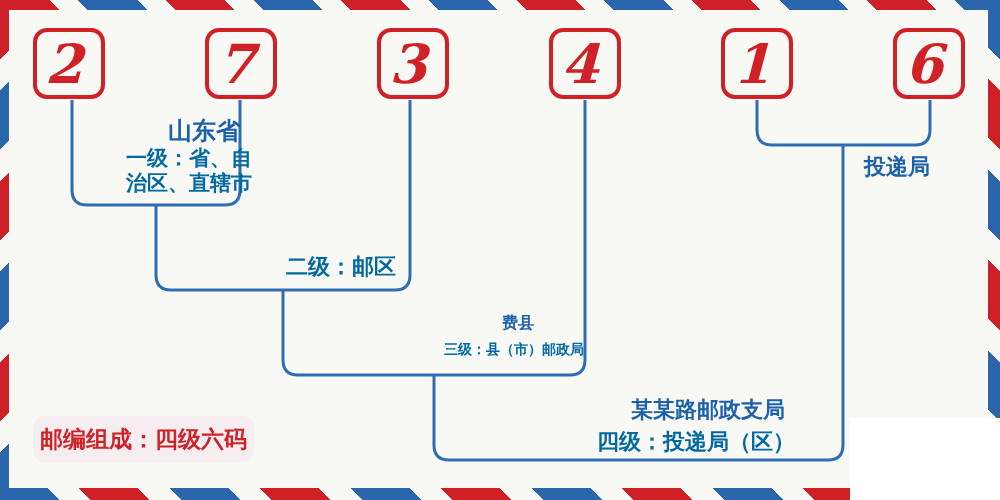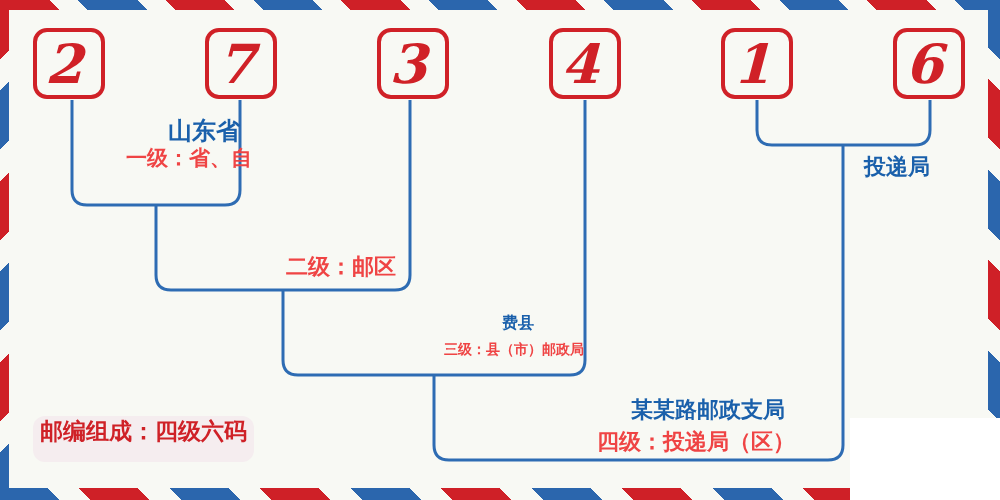--- a/index.html
+++ b/index.html
@@ -33,35 +33,35 @@
   }
   .db0{left:33px;} .db1{left:205px;} .db2{left:377px;}
   .db3{left:549px;} .db4{left:721px;} .db5{left:893px;}
 
   
   .connectors{position:absolute;left:0;top:0;width:1000px;height:500px;z-index:2;}
 
   
   .lbl{position:absolute;z-index:4;text-align:right;font-weight:bold;white-space:nowrap;}
   .blue{color:#1a60ab;}
-  .red{color:#ef4444;}
+  .red{color:#0369a1;}
   .lbl-province      {left:72px; top:115px;width:168px;font-size:24px;}
   .lbl-level1        {left:60px; top:146px;width:192px;font-size:21px;line-height:25px;}
   .lbl-level2        {left:176px;top:252px;width:220px;font-size:22px;}
   .lbl-county        {left:334px;top:313px;width:200px;font-size:16px;}
   .lbl-level3        {left:284px;top:341px;width:300px;font-size:14px;}
   .lbl-delivery      {left:757px;top:108px;width:173px;font-size:22px;margin-top:44px;}
   .lbl-branch        {left:485px;top:395px;width:300px;font-size:22px;}
   .lbl-level4        {left:485px;top:427px;width:310px;font-size:22px;}
 
   
   .badge{
     position:absolute;left:33px;top:416px;width:221px;height:46px;z-index:4;
     background:#f5edef;border-radius:12px;
-    display:flex;justify-content:center;
+    display:flex;align-items:center;justify-content:center;
   }
   .badge span{color:#cf2127;font-size:23px;font-weight:bold;white-space:nowrap;}
 </style>
 </head>
 <body>
 
 <div class="edge edge-top"></div>
 <div class="edge edge-bottom"></div>
 <div class="edge edge-left"></div>
 <div class="edge edge-right"></div>
@@ -93,20 +93,21 @@
   <span>1</span>
 </div>
 <div class="digit-box db5">
   <span>6</span>
 </div>
 
 <div class="lbl blue lbl-province">山东省</div>
 
 <div class="lbl red lbl-level1">
   <div>一级：省、自</div>
+  <div>治区、直辖市</div>
 </div>
 
 <div class="lbl red lbl-level2">二级：邮区</div>
 
 <div class="lbl blue lbl-county">费县</div>
 
 <div class="lbl red lbl-level3">三级：县（市）邮政局</div>
 
 <div class="lbl blue lbl-delivery">投递局</div>
 

